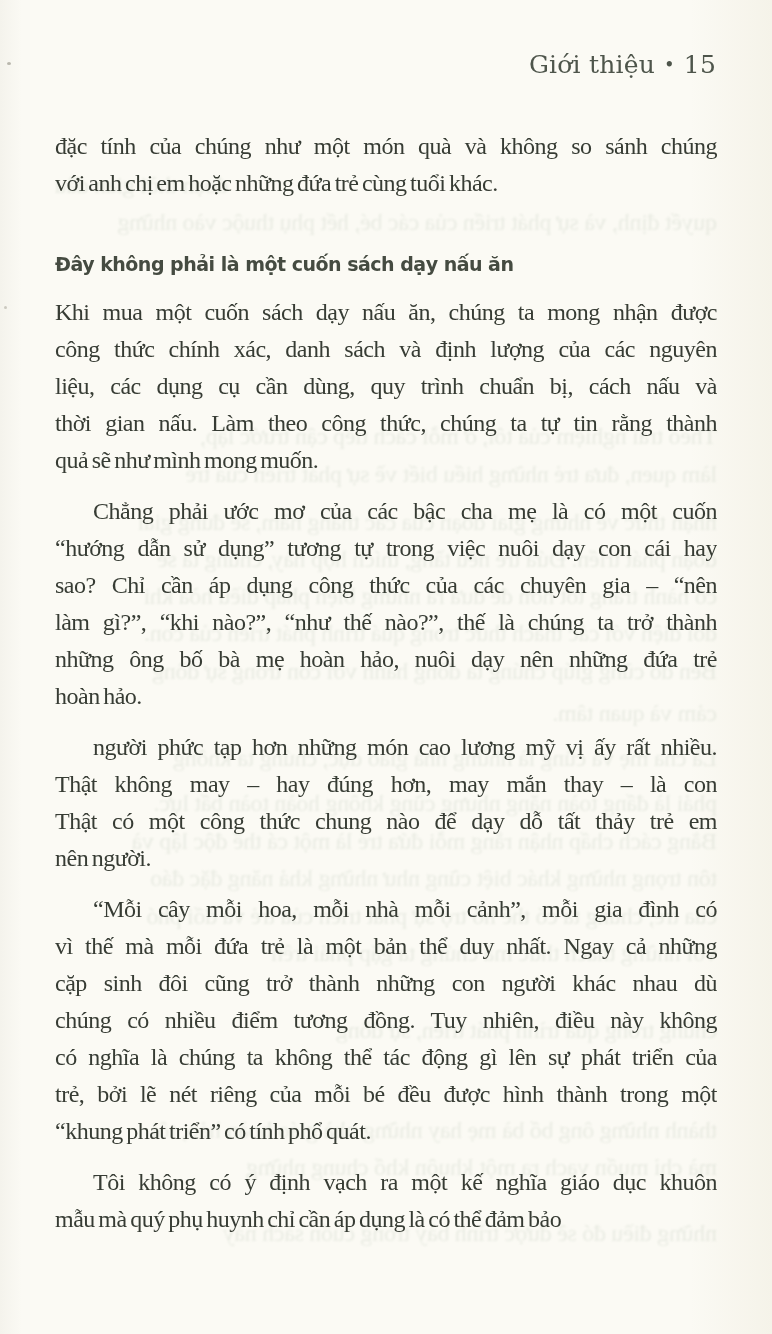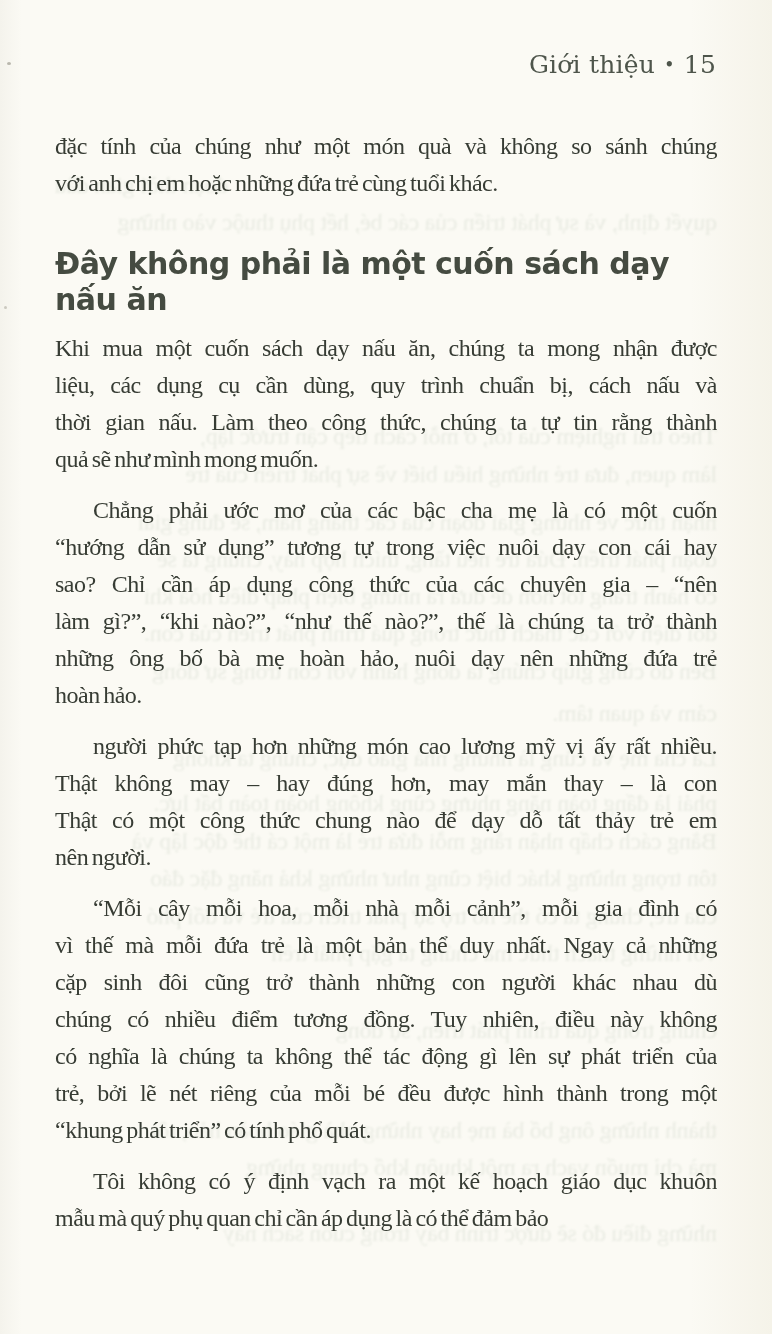--- a/index.html
+++ b/index.html
@@ -59,21 +59,21 @@
     width: 662px;
     color: var(--body-text, #373c34);
     font-size: 24px;
     line-height: 37px;
     letter-spacing: -0.5px;
     word-spacing: -2px;
   }
   .heading {
     font-family: "DejaVu Sans", sans-serif;
     font-weight: bold;
-    font-size: 30px;
+    font-size: 19px;
     line-height: 36px;
     letter-spacing: -0.5px;
     word-spacing: 0;
     color: var(--heading-text, #454b41);
     margin: 44px 0 12px 0;
   }
   .para { margin: 0; }
   .para + .para { margin-top: 14px; }
   .para.indent .jline:first-child { text-indent: 38px; }
   .jline {
@@ -124,20 +124,21 @@
   </div>
 
   <div class="page-body">
       <div class="para">
         <div class="jline">đặc tính của chúng như một món quà và không so sánh chúng</div>
         <div class="jline last">với anh chị em hoặc những đứa trẻ cùng tuổi khác.</div>
       </div>
       <div class="heading">Đây không phải là một cuốn sách dạy nấu ăn</div>
       <div class="para">
         <div class="jline">Khi mua một cuốn sách dạy nấu ăn, chúng ta mong nhận được</div>
+        <div class="jline">công thức chính xác, danh sách và định lượng của các nguyên</div>
         <div class="jline">liệu, các dụng cụ cần dùng, quy trình chuẩn bị, cách nấu và</div>
         <div class="jline">thời gian nấu. Làm theo công thức, chúng ta tự tin rằng thành</div>
         <div class="jline last">quả sẽ như mình mong muốn.</div>
       </div>
       <div class="para indent">
         <div class="jline">Chẳng phải ước mơ của các bậc cha mẹ là có một cuốn</div>
         <div class="jline">“hướng dẫn sử dụng” tương tự trong việc nuôi dạy con cái hay</div>
         <div class="jline">sao? Chỉ cần áp dụng công thức của các chuyên gia – “nên</div>
         <div class="jline">làm gì?”, “khi nào?”, “như thế nào?”, thế là chúng ta trở thành</div>
         <div class="jline">những ông bố bà mẹ hoàn hảo, nuôi dạy nên những đứa trẻ</div>
@@ -152,21 +153,21 @@
       <div class="para indent">
         <div class="jline">“Mỗi cây mỗi hoa, mỗi nhà mỗi cảnh”, mỗi gia đình có</div>
         <div class="jline">vì thế mà mỗi đứa trẻ là một bản thể duy nhất. Ngay cả những</div>
         <div class="jline">cặp sinh đôi cũng trở thành những con người khác nhau dù</div>
         <div class="jline">chúng có nhiều điểm tương đồng. Tuy nhiên, điều này không</div>
         <div class="jline">có nghĩa là chúng ta không thể tác động gì lên sự phát triển của</div>
         <div class="jline">trẻ, bởi lẽ nét riêng của mỗi bé đều được hình thành trong một</div>
         <div class="jline last">“khung phát triển” có tính phổ quát.</div>
       </div>
       <div class="para indent">
-        <div class="jline">Tôi không có ý định vạch ra một kế hoạch giáo dục khuôn</div>
-        <div class="jline last">mẫu mà quý phụ quan chỉ cần áp dụng là có thể đảm bảo</div>
+        <div class="jline">Tôi không có ý định vạch ra một kế nghĩa giáo dục khuôn</div>
+        <div class="jline last">mẫu mà quý phụ huynh chỉ cần áp dụng là có thể đảm bảo</div>
       </div>
     </div>
 
   <div class="scan-speck speck-a"></div>
   <div class="scan-speck speck-b"></div>
 
 </div>
 
 </body></html>

